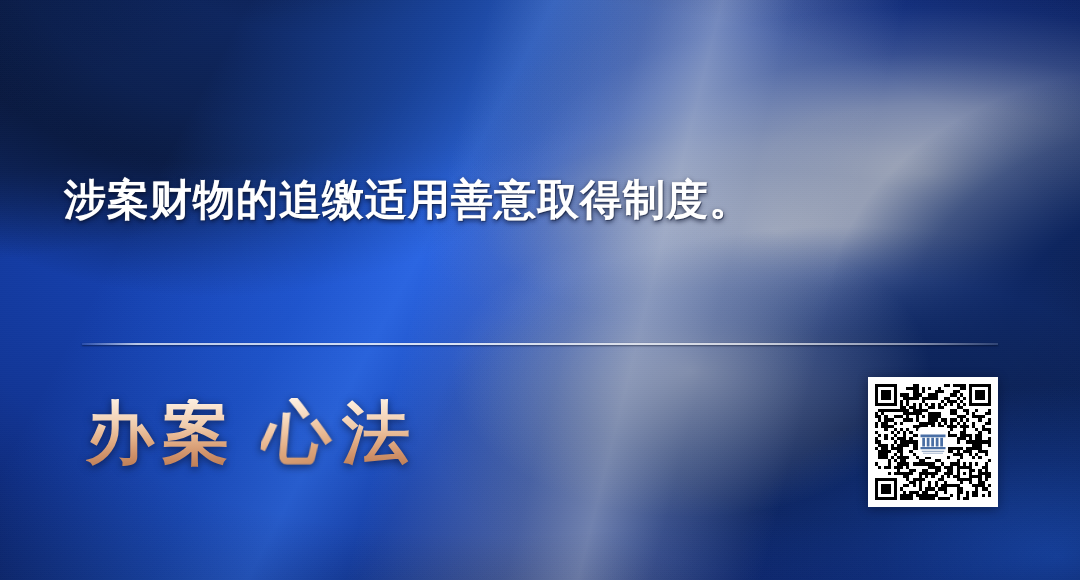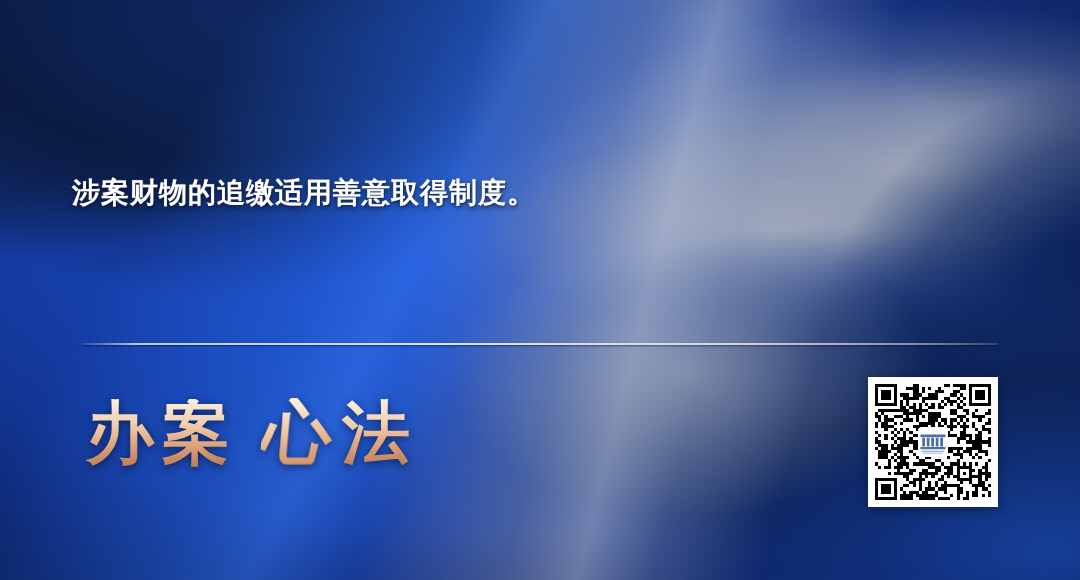--- a/index.html
+++ b/index.html
@@ -119,26 +119,26 @@
       rgba(255,255,255,0.012) 0px,
       rgba(255,255,255,0.012) 1px,
       rgba(0,0,0,0.012) 1px,
       rgba(0,0,0,0.012) 2px);
     opacity: .7;
   }
 
   
   .headline {
     position: absolute;
-    left: 72px;
+    left: 64px;
     top: 176px;
     width: 880px;
     margin: 0;
     font-family: "Liberation Serif", "DejaVu Serif", serif;
-    font-size: 28px;
+    font-size: 42px;
     font-weight: 700;
     line-height: 1.18;
     letter-spacing: 1px;
     color: #ffffff;
     text-shadow:
        0 2px 5px rgba(2,10,34,0.72),
        0 0 1px rgba(255,255,255,0.65),
        1px 1px 0 rgba(6,18,52,0.45);
     white-space: nowrap;
   }

